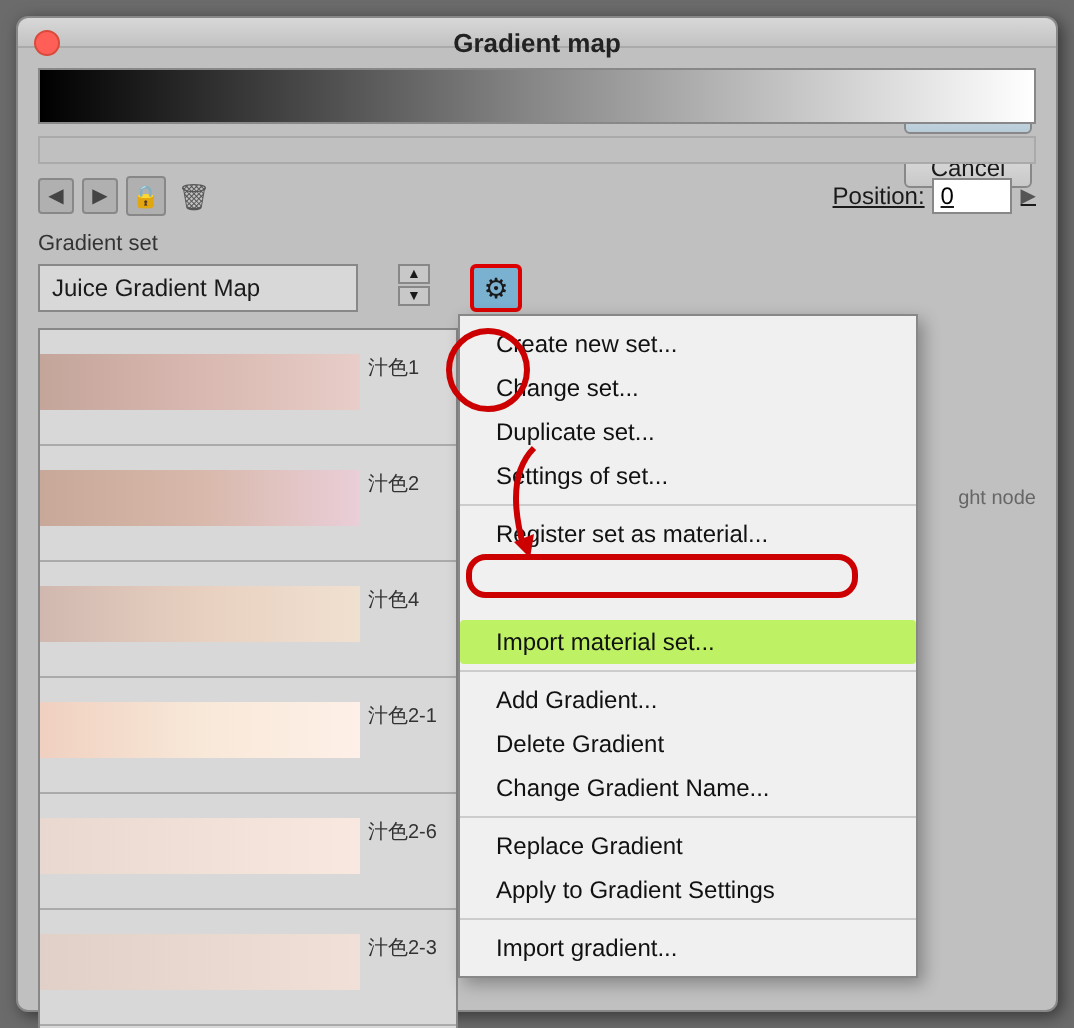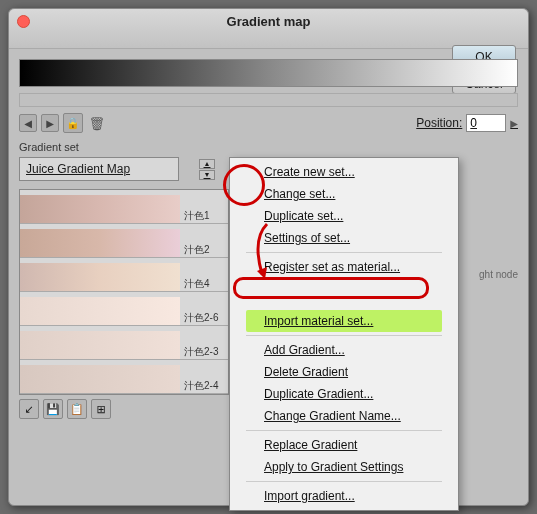--- a/index.html
+++ b/index.html
@@ -28,21 +28,21 @@
     .title-bar {
       background: linear-gradient(to bottom, #d8d8d8, #c2c2c2);
       border-bottom: 1px solid #aaa;
       border-radius: 6px 6px 0 0;
       padding: 5px 10px;
       text-align: center;
       font-size: 13px;
       font-weight: bold;
       color: #222;
       position: relative;
-      height: 40px;
+      height: 15px;
     }
 
     .close-btn {
       position: absolute;
       left: 8px;
       top: 6px;
       width: 13px;
       height: 13px;
       background: #ff5f57;
       border-radius: 50%;
@@ -130,23 +130,21 @@
     .gradient-set-section {
       margin-bottom: 8px;
     }
     .gradient-set-label {
       font-size: 11px;
       color: #333;
       margin-bottom: 4px;
     }
     .gradient-set-row {
       display: flex;
-      align-items: center;
       gap: 20px;
-      text-decoration: underline;
     }
     .gradient-set-name {
       width: 160px;
       height: 24px;
       background: #d8d8d8;
       border: 1px solid #888;
       display: flex; align-items: center;
       padding: 0 6px;
       font-size: 12px;
     }
@@ -180,24 +178,25 @@
 
     
     .gradient-list {
       width: 210px;
       border: 1px solid #888;
       background: #d8d8d8;
       overflow: hidden;
     }
     .gradient-item {
       display: flex;
-      align-items: flex-end;
-      height: 34px;
+      align-items: flex-start;
+      height: 46px;
       border-bottom: 1px solid #aaa;
       cursor: pointer;
+      margin-top: 12px;
     }
     .gradient-swatch {
       width: 160px;
       height: 28px;
       flex-shrink: 0;
     }
     .gradient-item-label {
       font-size: 10px;
       padding: 0 4px;
       color: #333;
@@ -256,22 +255,21 @@
     
     .context-menu {
       position: absolute;
       top: 148px;
       left: 220px;
       width: 230px;
       background: #f0f0f0;
       border: 1px solid #888;
       box-shadow: 3px 3px 8px rgba(0,0,0,0.3);
       z-index: 100;
-      padding: 3px 16px;
-      text-decoration: underline;
+      padding: 3px 0;
     }
     .menu-item {
       padding: 4px 18px;
       font-size: 12px;
       cursor: pointer;
       white-space: nowrap;
       color: #111;
     }
     .menu-separator {
       height: 1px;
@@ -391,20 +389,24 @@
             </div>
             <div class="gradient-item">
               <div class="gradient-swatch swatch-汁色2"></div>
               <span class="gradient-item-label">汁色2</span>
             </div>
             <div class="gradient-item">
               <div class="gradient-swatch swatch-汁色4"></div>
               <span class="gradient-item-label">汁色4</span>
             </div>
             <div class="gradient-item">
+              <div class="gradient-swatch swatch-汁色2-1"></div>
+              <span class="gradient-item-label">汁色2-1</span>
+            </div>
+            <div class="gradient-item">
               <div class="gradient-swatch swatch-汁色2-2"></div>
               <span class="gradient-item-label">汁色2-6</span>
             </div>
             <div class="gradient-item">
               <div class="gradient-swatch swatch-汁色2-3"></div>
               <span class="gradient-item-label">汁色2-3</span>
             </div>
             <div class="gradient-item">
               <div class="gradient-swatch swatch-汁色2-4"></div>
               <span class="gradient-item-label">汁色2-4</span>
@@ -435,21 +437,20 @@
   <div class="menu-item">Create new set...</div>
       <div class="menu-item">Change set...</div>
       <div class="menu-item">Duplicate set...</div>
       <div class="menu-item">Settings of set...</div>
       <div class="menu-separator"></div>
       <div class="menu-item">Register set as material...</div>
       <div class="menu-item circled">Import material set...</div>
       <div class="menu-separator"></div>
       <div class="menu-item">Add Gradient...</div>
       <div class="menu-item">Delete Gradient</div>
-      <div class="menu-item">Duplicate Gradient...</div>
       <div class="menu-item">Change Gradient Name...</div>
       <div class="menu-separator"></div>
       <div class="menu-item">Replace Gradient</div>
       <div class="menu-item">Apply to Gradient Settings</div>
       <div class="menu-separator"></div>
       <div class="menu-item">Import gradient...</div>
     </div>
 
   <div class="red-circle-gear"></div>
 

